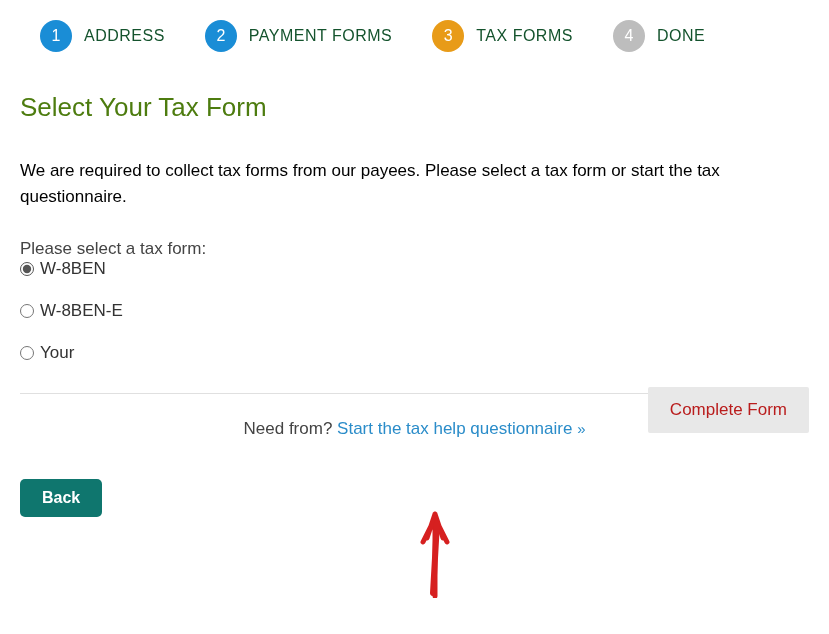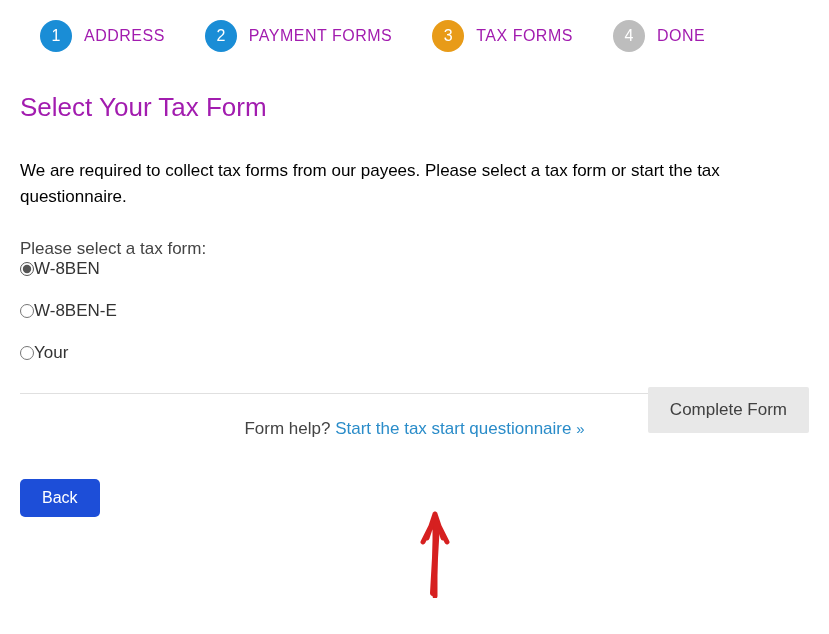--- a/index.html
+++ b/index.html
@@ -4,42 +4,42 @@
   <style>
     * { box-sizing: border-box; margin: 0; padding: 0; }
     body { font-family: Arial, Helvetica, sans-serif; background: #fff; color: #333; width: 829px; height: 634px; position: relative; padding: 20px; }
     
     .steps { display: flex; gap: 40px; margin-bottom: 40px; margin-left: 20px; }
     .step { display: flex; align-items: center; gap: 12px; }
     .step-circle { width: 32px; height: 32px; border-radius: 50%; display: flex; align-items: center; justify-content: center; color: #fff; font-size: 16px; font-weight: 500; }
     .step-circle.done { background: #1a8dd6; }
     .step-circle.active { background: #e89b18; }
     .step-circle.pending { background: #bdbdbd; }
-    .step-label { color: #a21caf; font-size: 16px; letter-spacing: 0.5px; }
+    .step-label { color: #14532d; font-size: 16px; letter-spacing: 0.5px; }
     
-    .page-title { font-size: 26px; font-weight: 400; color: #a21caf; margin-bottom: 35px; }
+    .page-title { font-size: 26px; font-weight: 400; color: #4d7c0f; margin-bottom: 35px; }
     
     .description { font-size: 17px; color: #000000; line-height: 1.5; margin-bottom: 30px; }
     
     .form-label { font-size: 17px; color: #444; }
     
     .radio-group { margin-bottom: 20px; position: relative; }
-    .radio-option { display: flex; align-items: center; gap: 0; margin-bottom: 22px; }
+    .radio-option { display: flex; align-items: center; gap: 6px; margin-bottom: 22px; }
     .radio-option input[type="radio"] { width: 14px; height: 14px; cursor: pointer; accent-color: #555; }
     .radio-option label { font-size: 17px; color: #333; cursor: pointer; }
     
-    .complete-btn { position: absolute; right: 0; top: 128px; background: #e8e8e8; border: none; padding: 13px 22px; font-size: 17px; color: #404040; cursor: pointer; border-radius: 2px; }
+    .complete-btn { position: absolute; right: 0; top: 128px; background: #e8e8e8; border: none; padding: 13px 22px; font-size: 17px; color: #b91c1c; cursor: pointer; border-radius: 2px; }
     
     .divider { border: none; border-top: 1px solid #e0e0e0; margin: 30px 0 25px 0; }
     
     .help-row { text-align: center; font-size: 17px; color: #444; margin-bottom: 40px; }
     .help-link { color: #2a8cc9; text-decoration: none; cursor: pointer; }
     .chevrons { color: #2a8cc9; font-size: 15px; }
     
-    .back-btn { background: #1d4ed8; color: #fff; border: none; border-radius: 5px; padding: 10px 22px; font-size: 16px; font-weight: 400; cursor: pointer; }
+    .back-btn { background: #0f766e; color: #fff; border: none; border-radius: 5px; padding: 10px 22px; font-size: 16px; font-weight: 700; cursor: pointer; }
     
     .arrow-annotation { position: absolute; left: 415px; top: 508px; pointer-events: none; }
   </style>
 </head>
 <body>
 
 
 
 <div class="steps">
   <div class="step">
@@ -78,21 +78,21 @@
   <div class="radio-option">
     <input type="radio" name="taxform" id="opt3" style="">
     <label for="opt3">Your</label>
   </div>
   <button class="complete-btn">Complete Form</button>
 </div>
 
 <hr class="divider">
 
 <div class="help-row">
-  <span>Form help? </span><a class="help-link"><span>Start the tax start questionnaire </span><span class="chevrons">»</span></a>
+  <span>Need from? </span><a class="help-link"><span>Start the tax help questionnaire </span><span class="chevrons">»</span></a>
 </div>
 
 <svg class="arrow-annotation" width="40" height="90" viewBox="0 0 40 90">
   <path d="M20 88 L20 18 M20 10 L8 34 M20 10 L32 34 M20 6 L12 30 M20 6 L28 30" stroke="#d62020" stroke-width="5" stroke-linecap="round" fill="none"></path>
   <path d="M18 85 Q20 50 22 15" stroke="#d62020" stroke-width="6" stroke-linecap="round" fill="none"></path>
 </svg>
 
 <button class="back-btn">Back</button>
 
 

